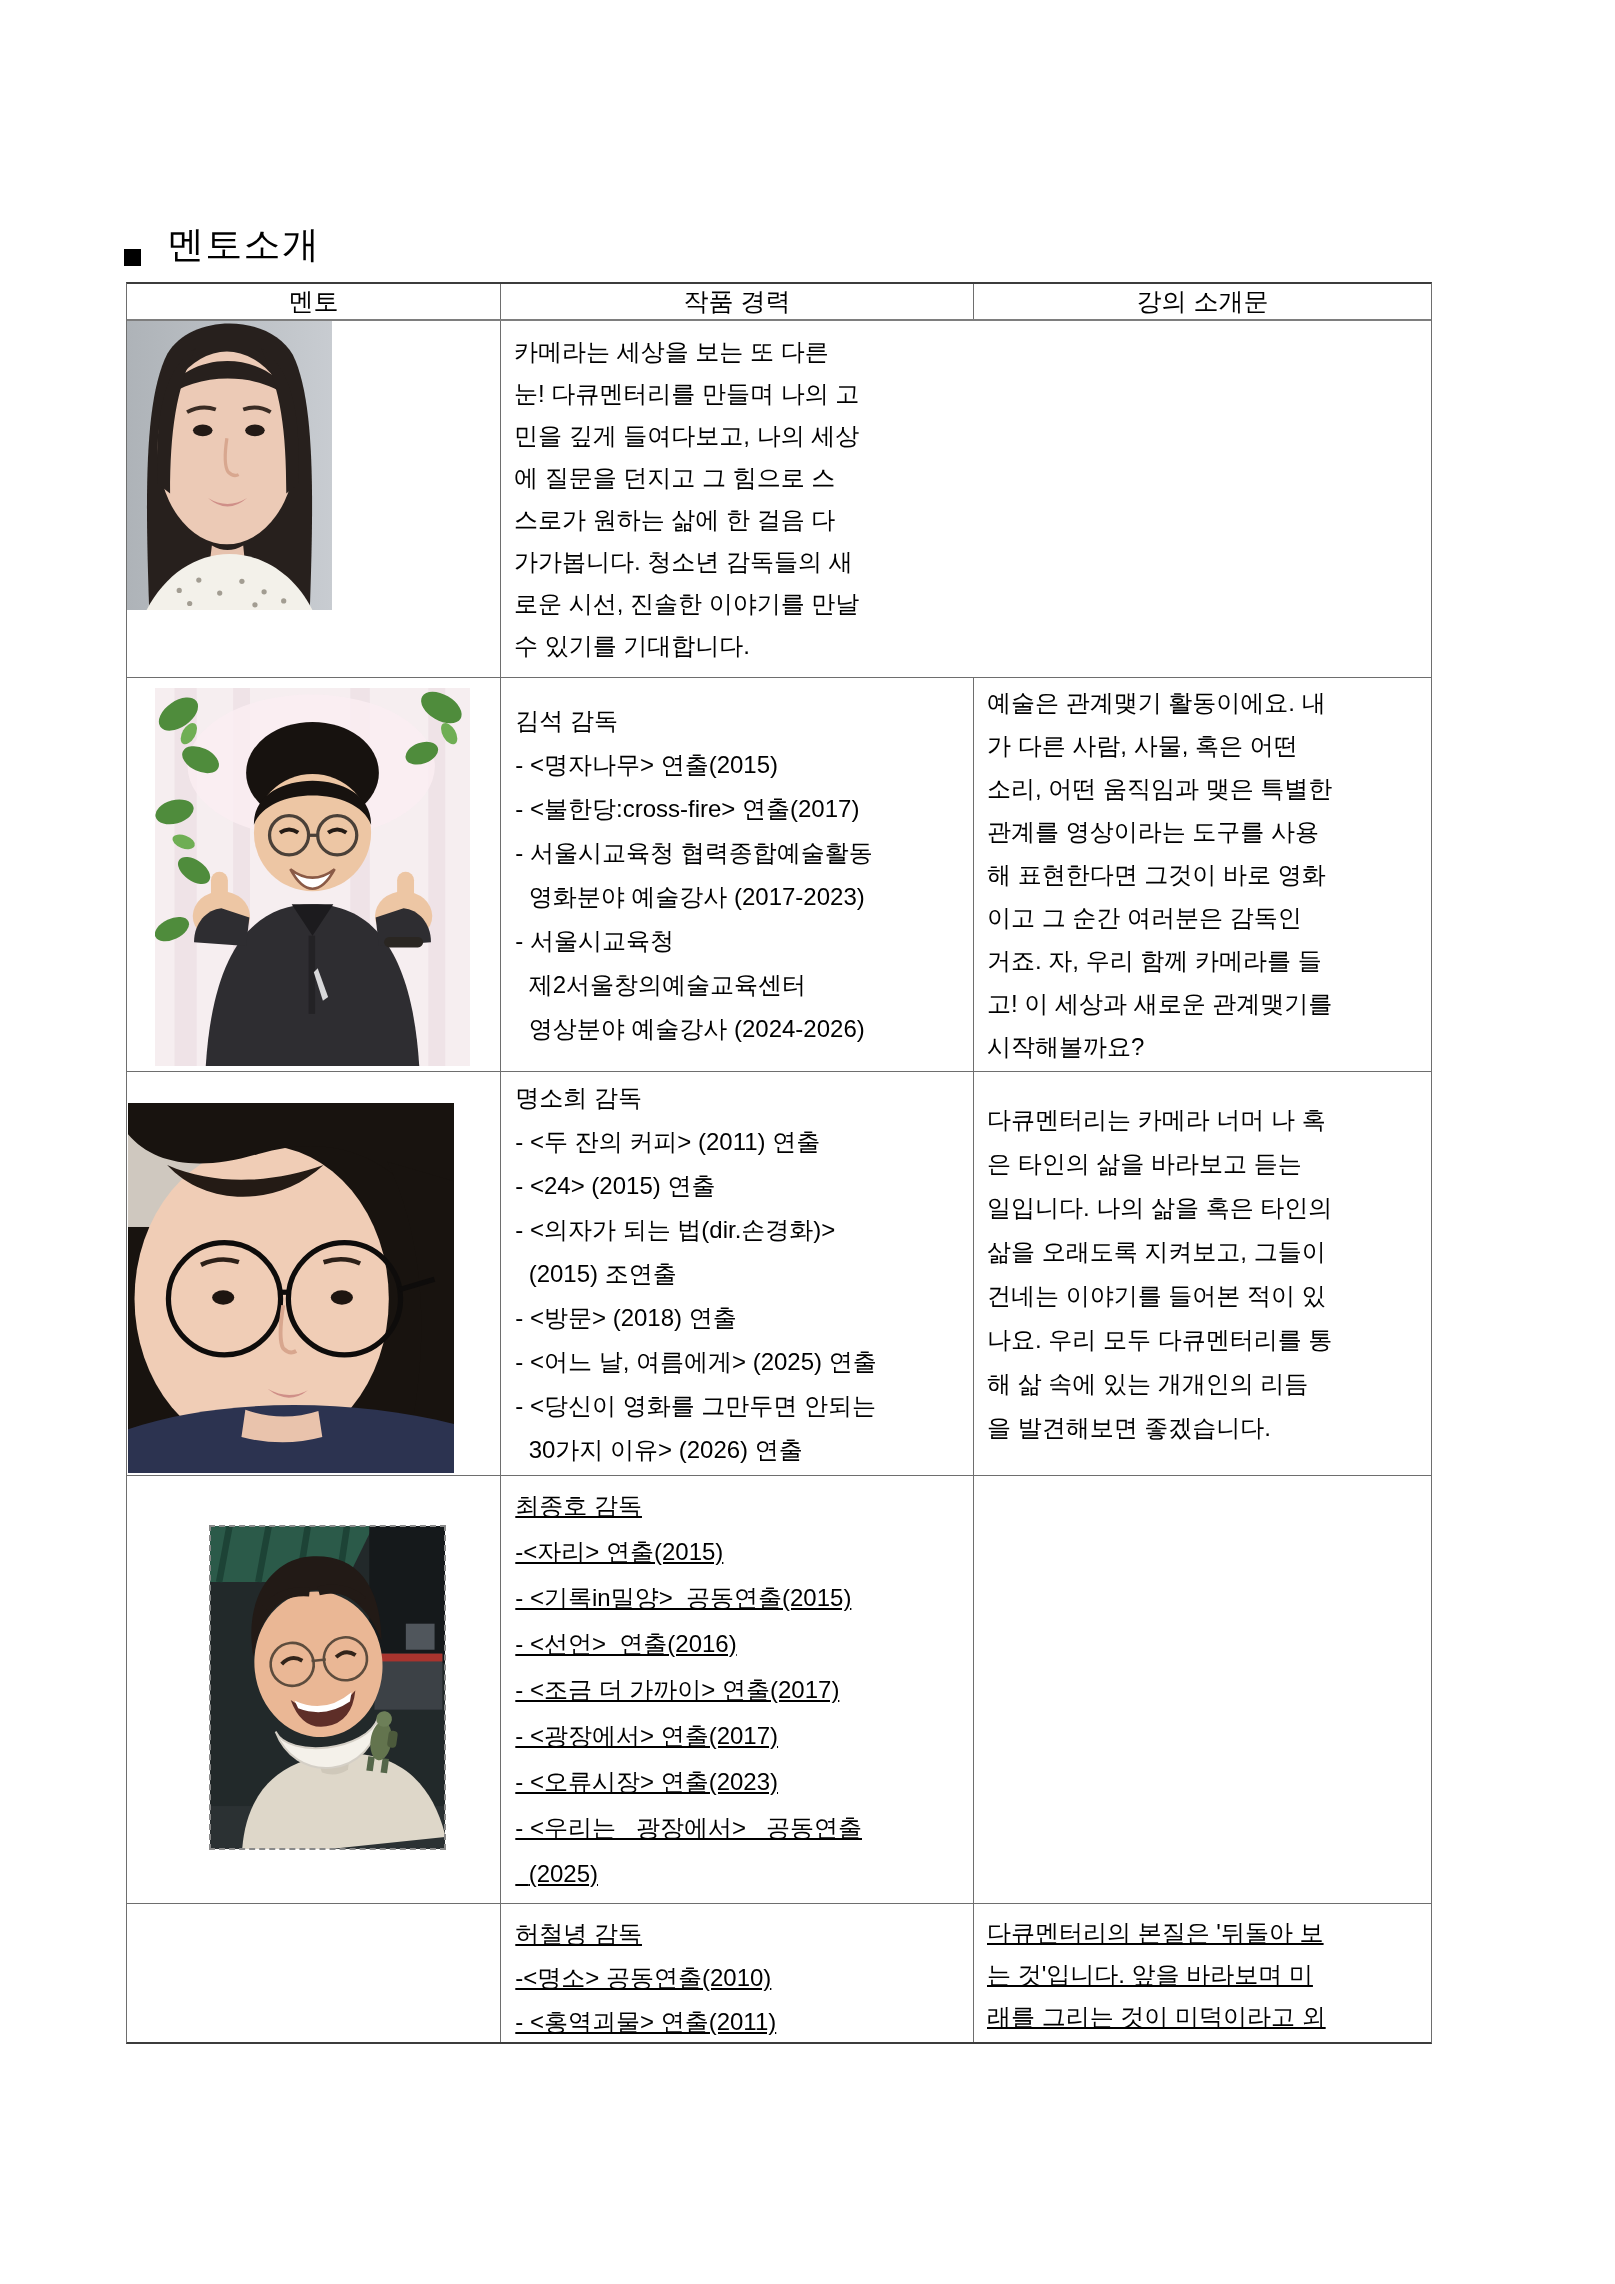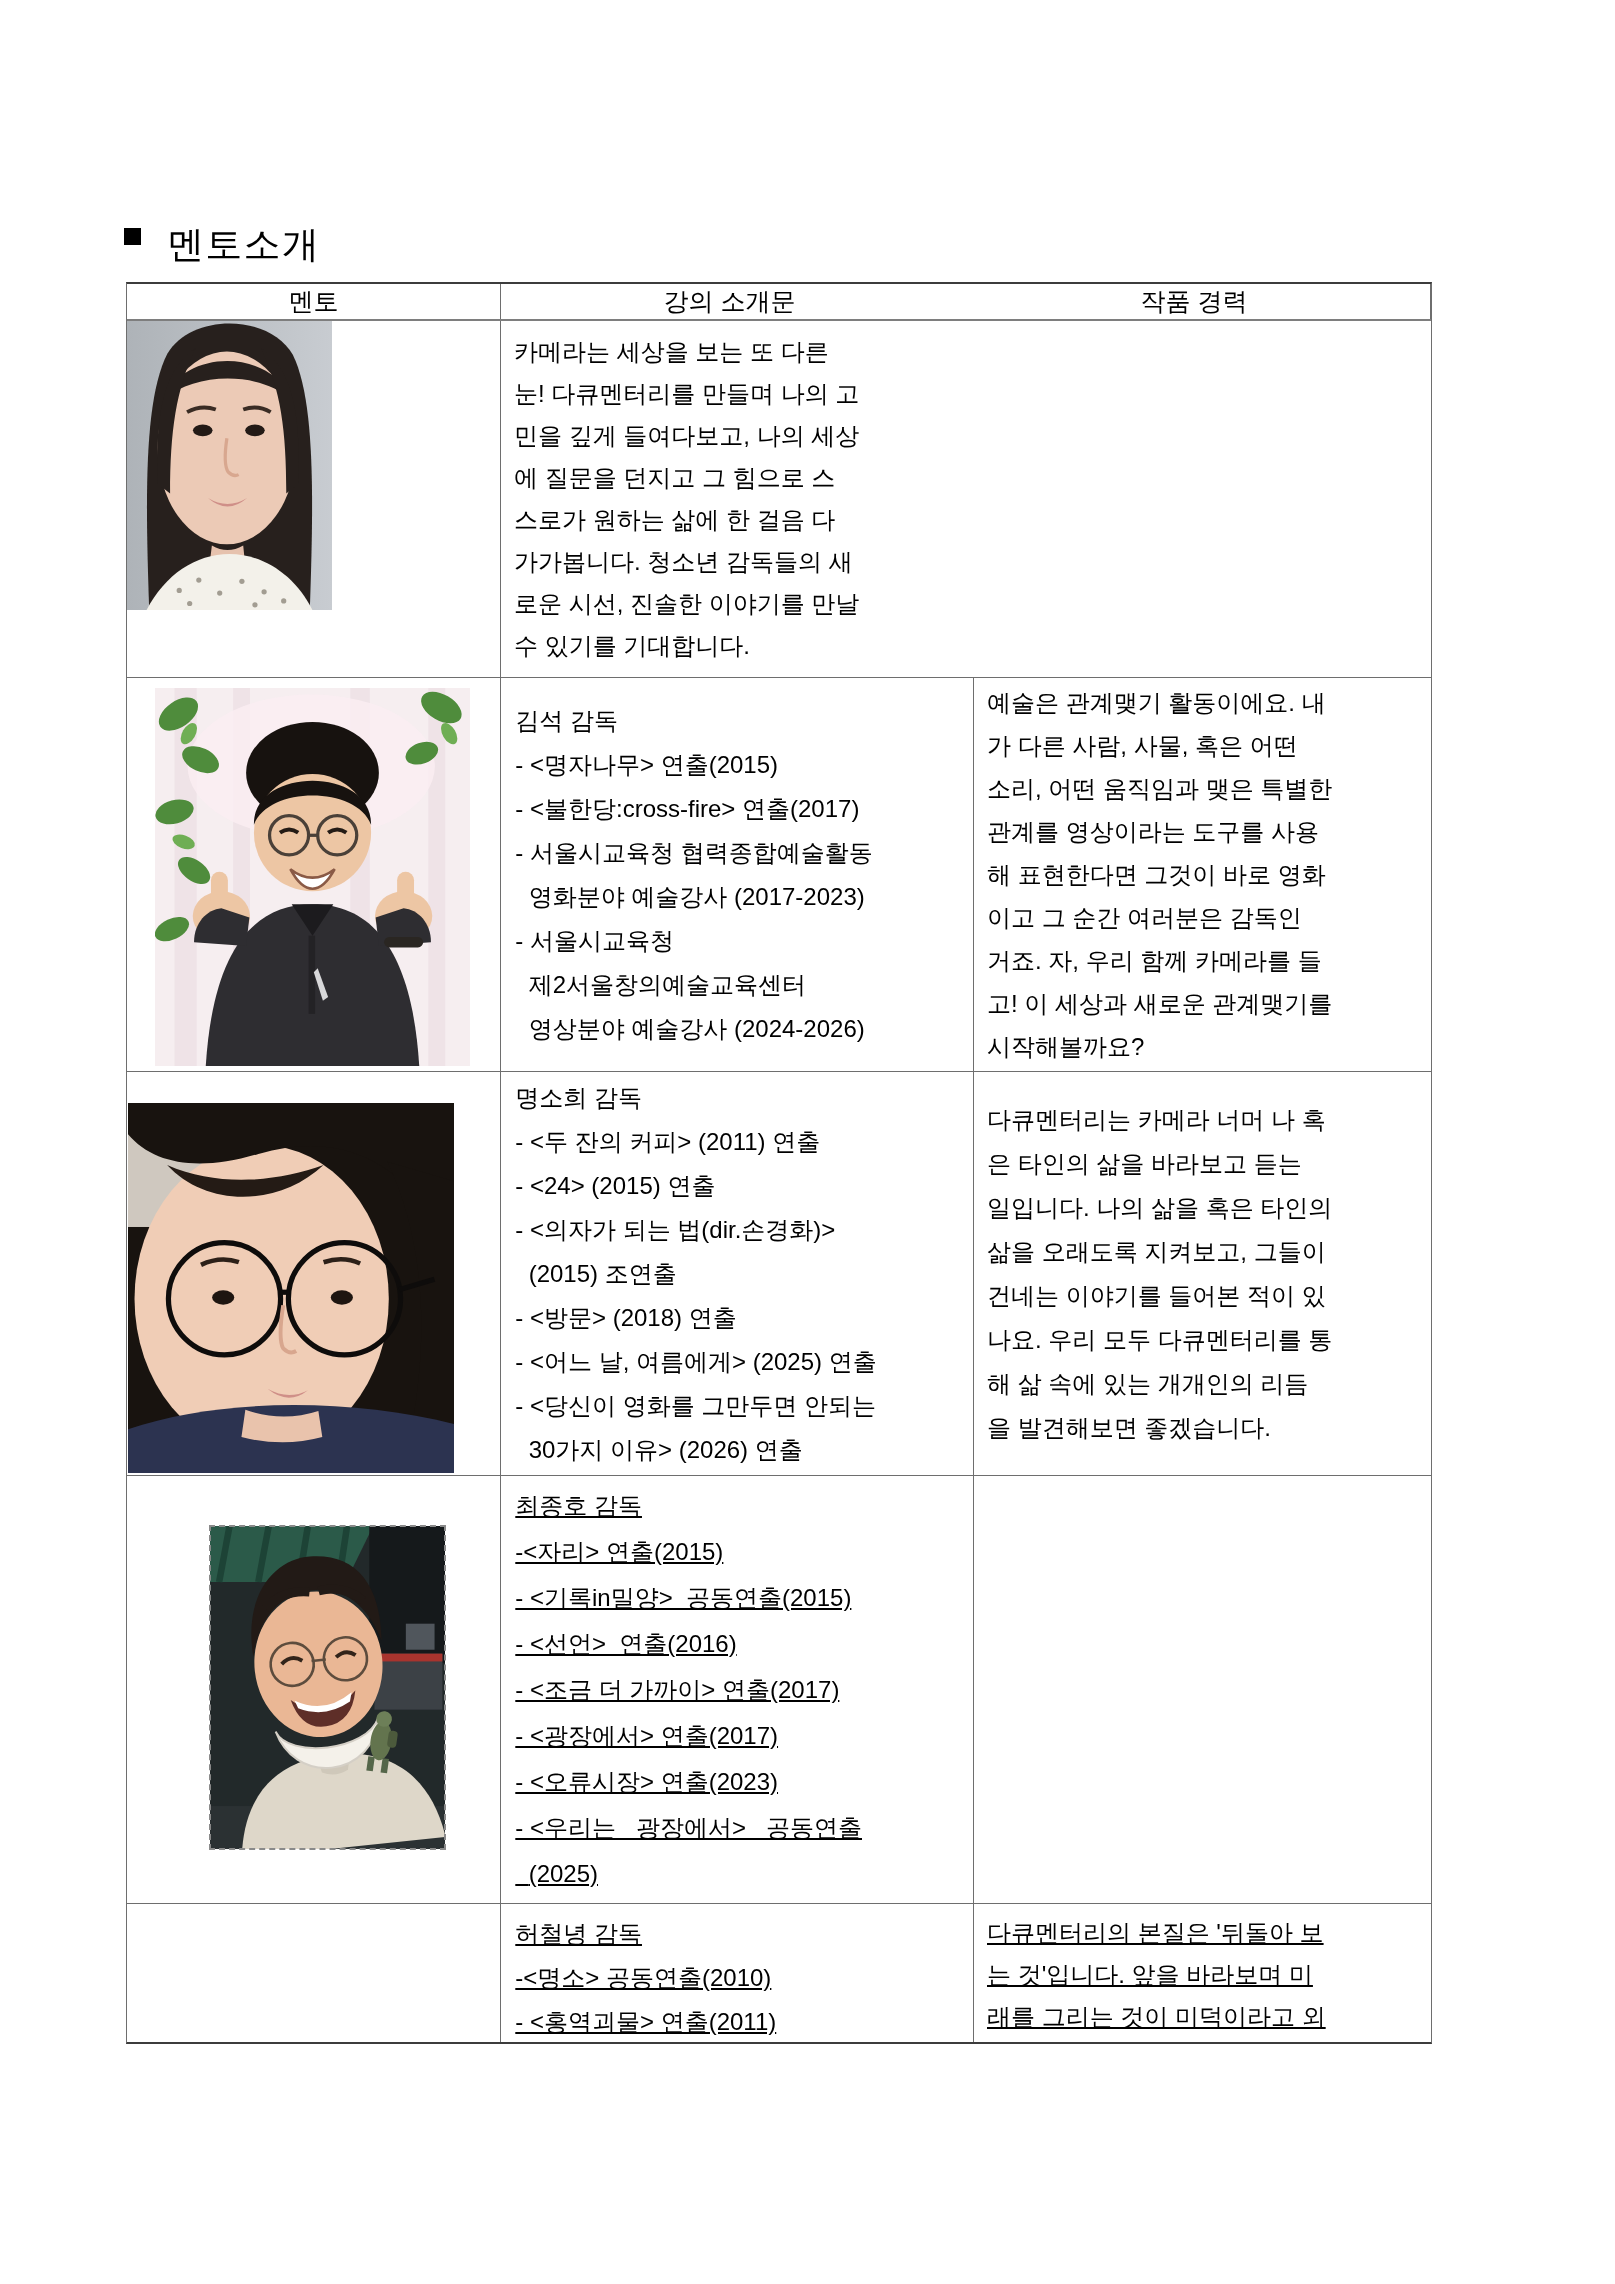--- a/index.html
+++ b/index.html
@@ -9,21 +9,21 @@
     margin:0 auto;
     background:#ffffff;
     font-family:"Liberation Sans", sans-serif;
     color:#000;
     overflow:hidden;
   }
 
   
   .doc-title {
     position:absolute; left:124px; top:224px;
-    display:flex; align-items:flex-start;
+    display:flex; align-items:flex-end;
     font-family:"Liberation Serif", serif;
   }
   .doc-title .bullet {
     width:17px; height:17px; background:#000;
     display:inline-block; margin-right:26px; margin-top:3.9px;
     flex:0 0 auto;
   }
   .doc-title .title-text {
     font-size:37px; letter-spacing:1.3px; line-height:42px;
   }
@@ -92,22 +92,22 @@
 
   <div class="doc-title">
     <span class="bullet"></span>
     <span class="title-text">멘토소개</span>
   </div>
 
   <div class="mentor-table">
 
     <div class="trow header">
       <div class="cell cell-mentor hcell">멘토</div>
+      <div class="cell cell-career hcell">작품 경력</div>
       <div class="cell cell-intro hcell">강의 소개문</div>
-      <div class="cell cell-career hcell">작품 경력</div>
     </div>
 
     <div class="trow r1">
       <div class="cell cell-mentor">
         <div class="photo photo-1">
           <svg viewBox="0 0 314 444" preserveAspectRatio="none">
             <defs>
               <linearGradient id="bg1" x1="0" y1="0" x2="1" y2="0">
                 <stop offset="0" stop-color="#aeb3b8"></stop>
                   <stop offset="1" stop-color="#c8ccd1"></stop>

